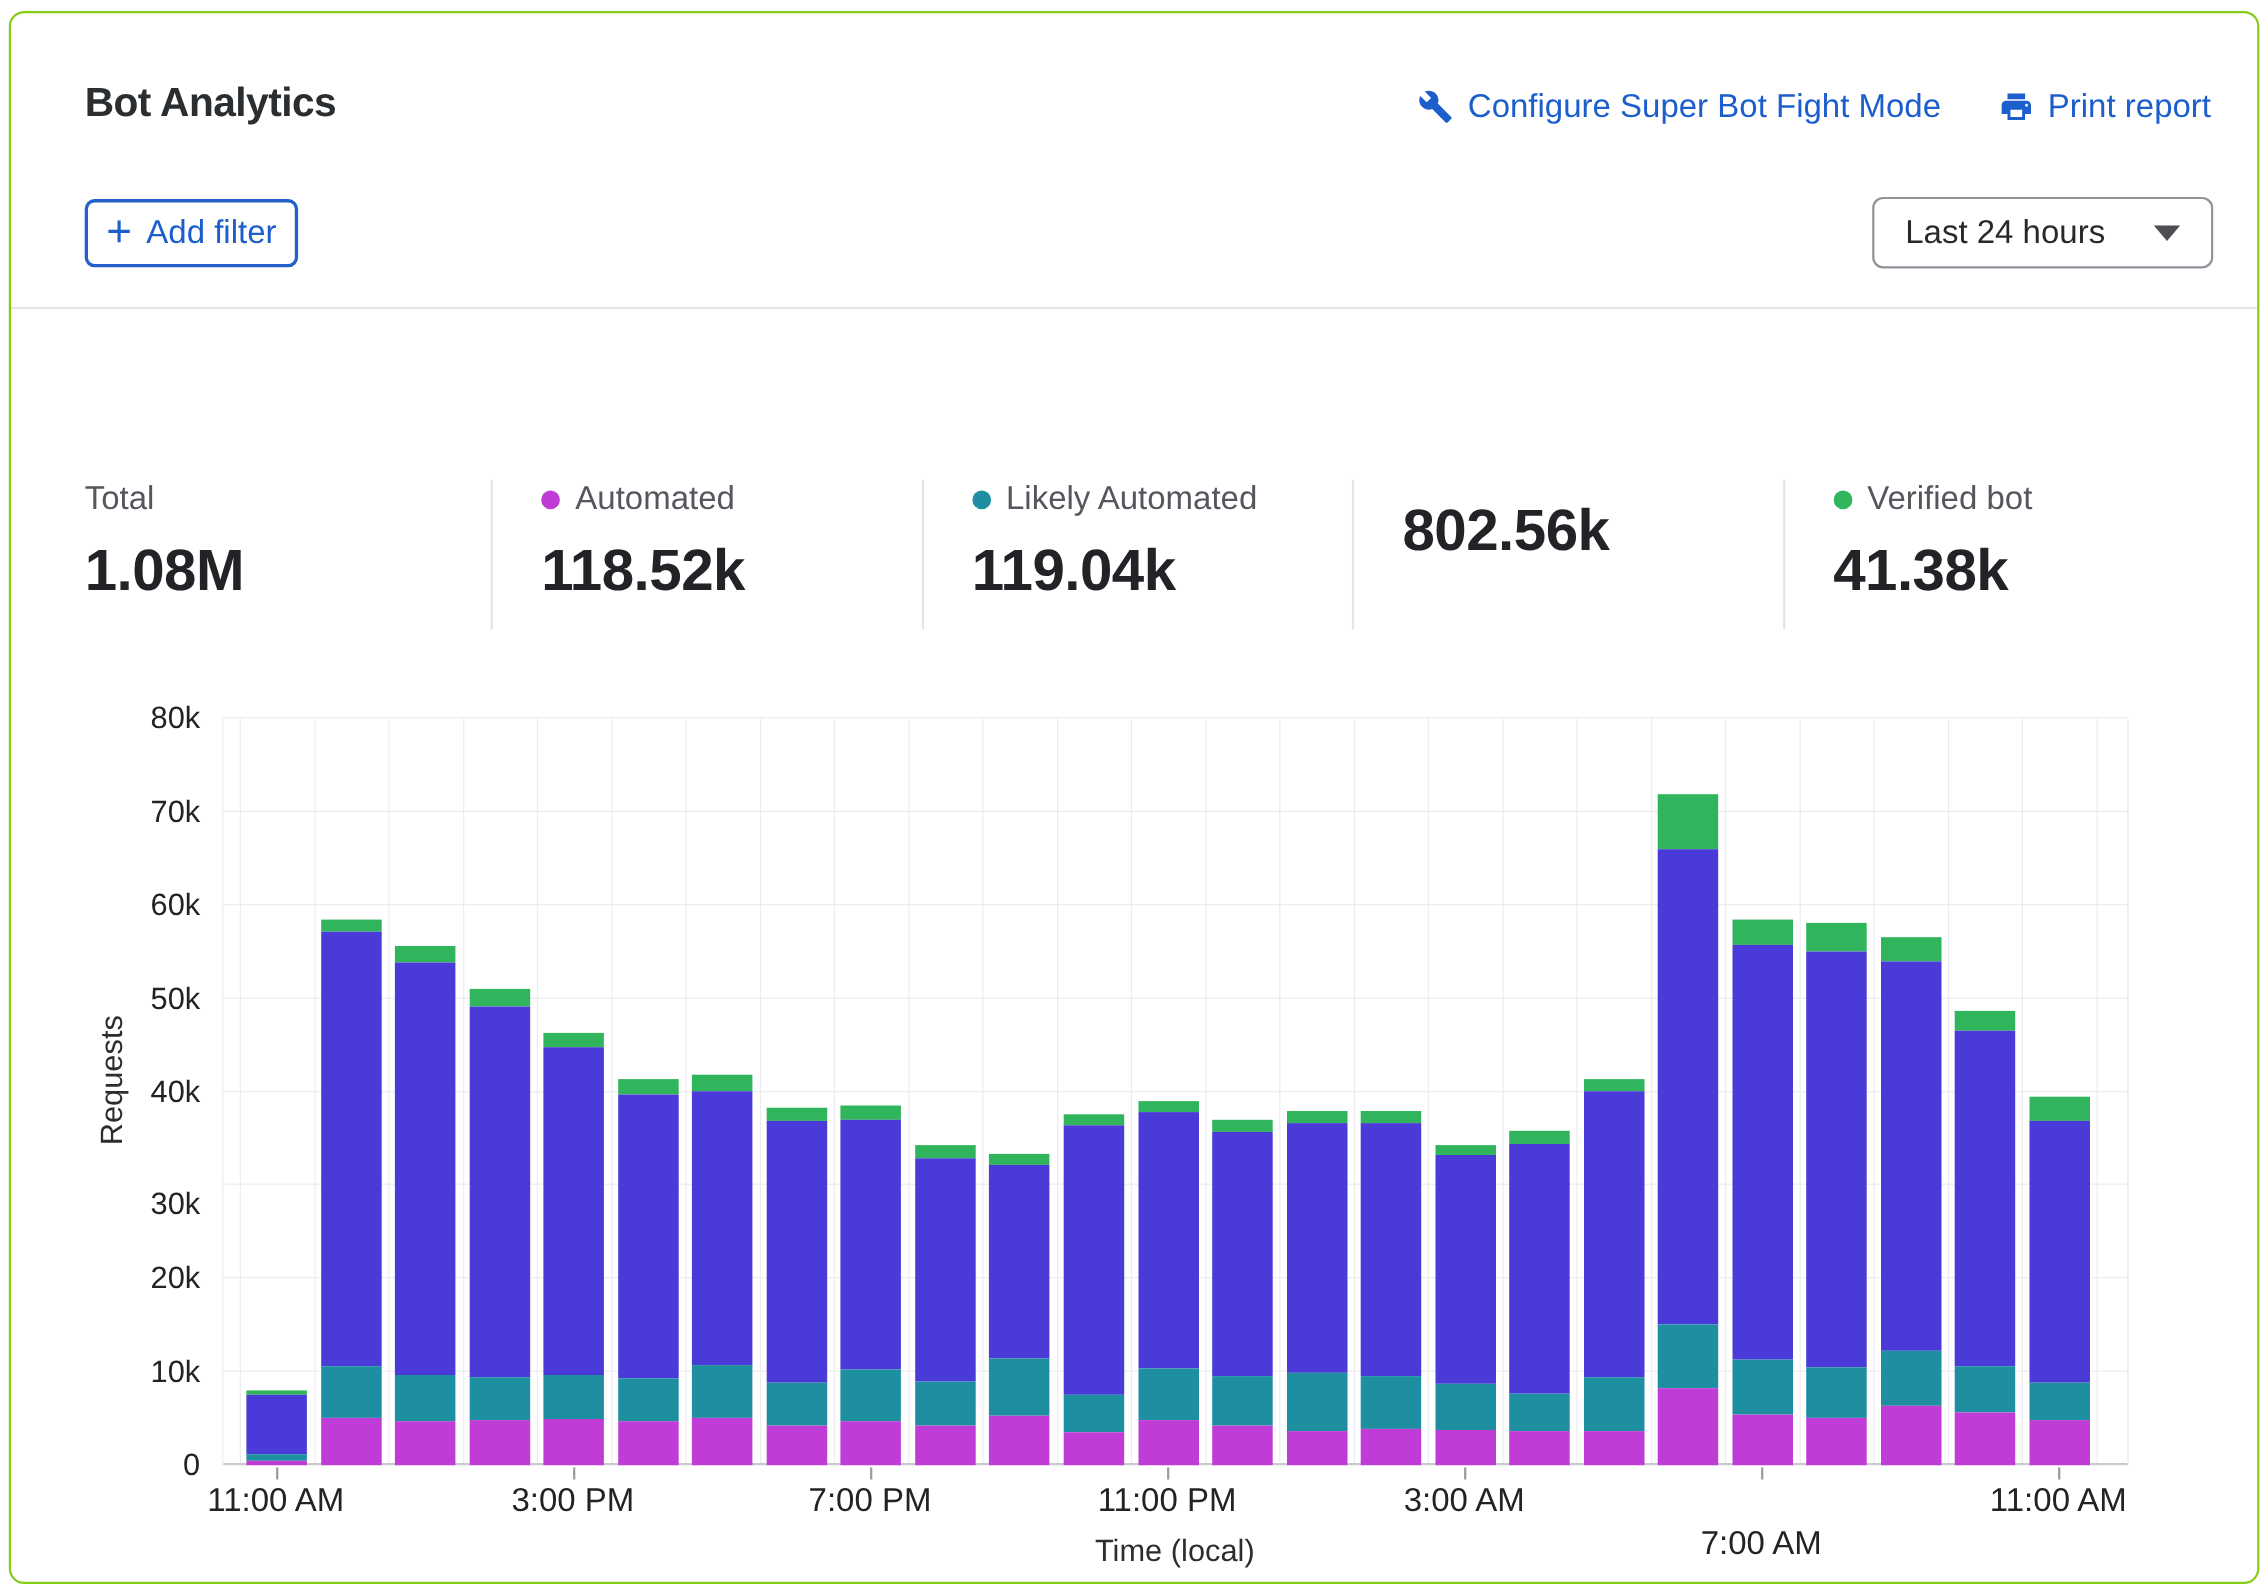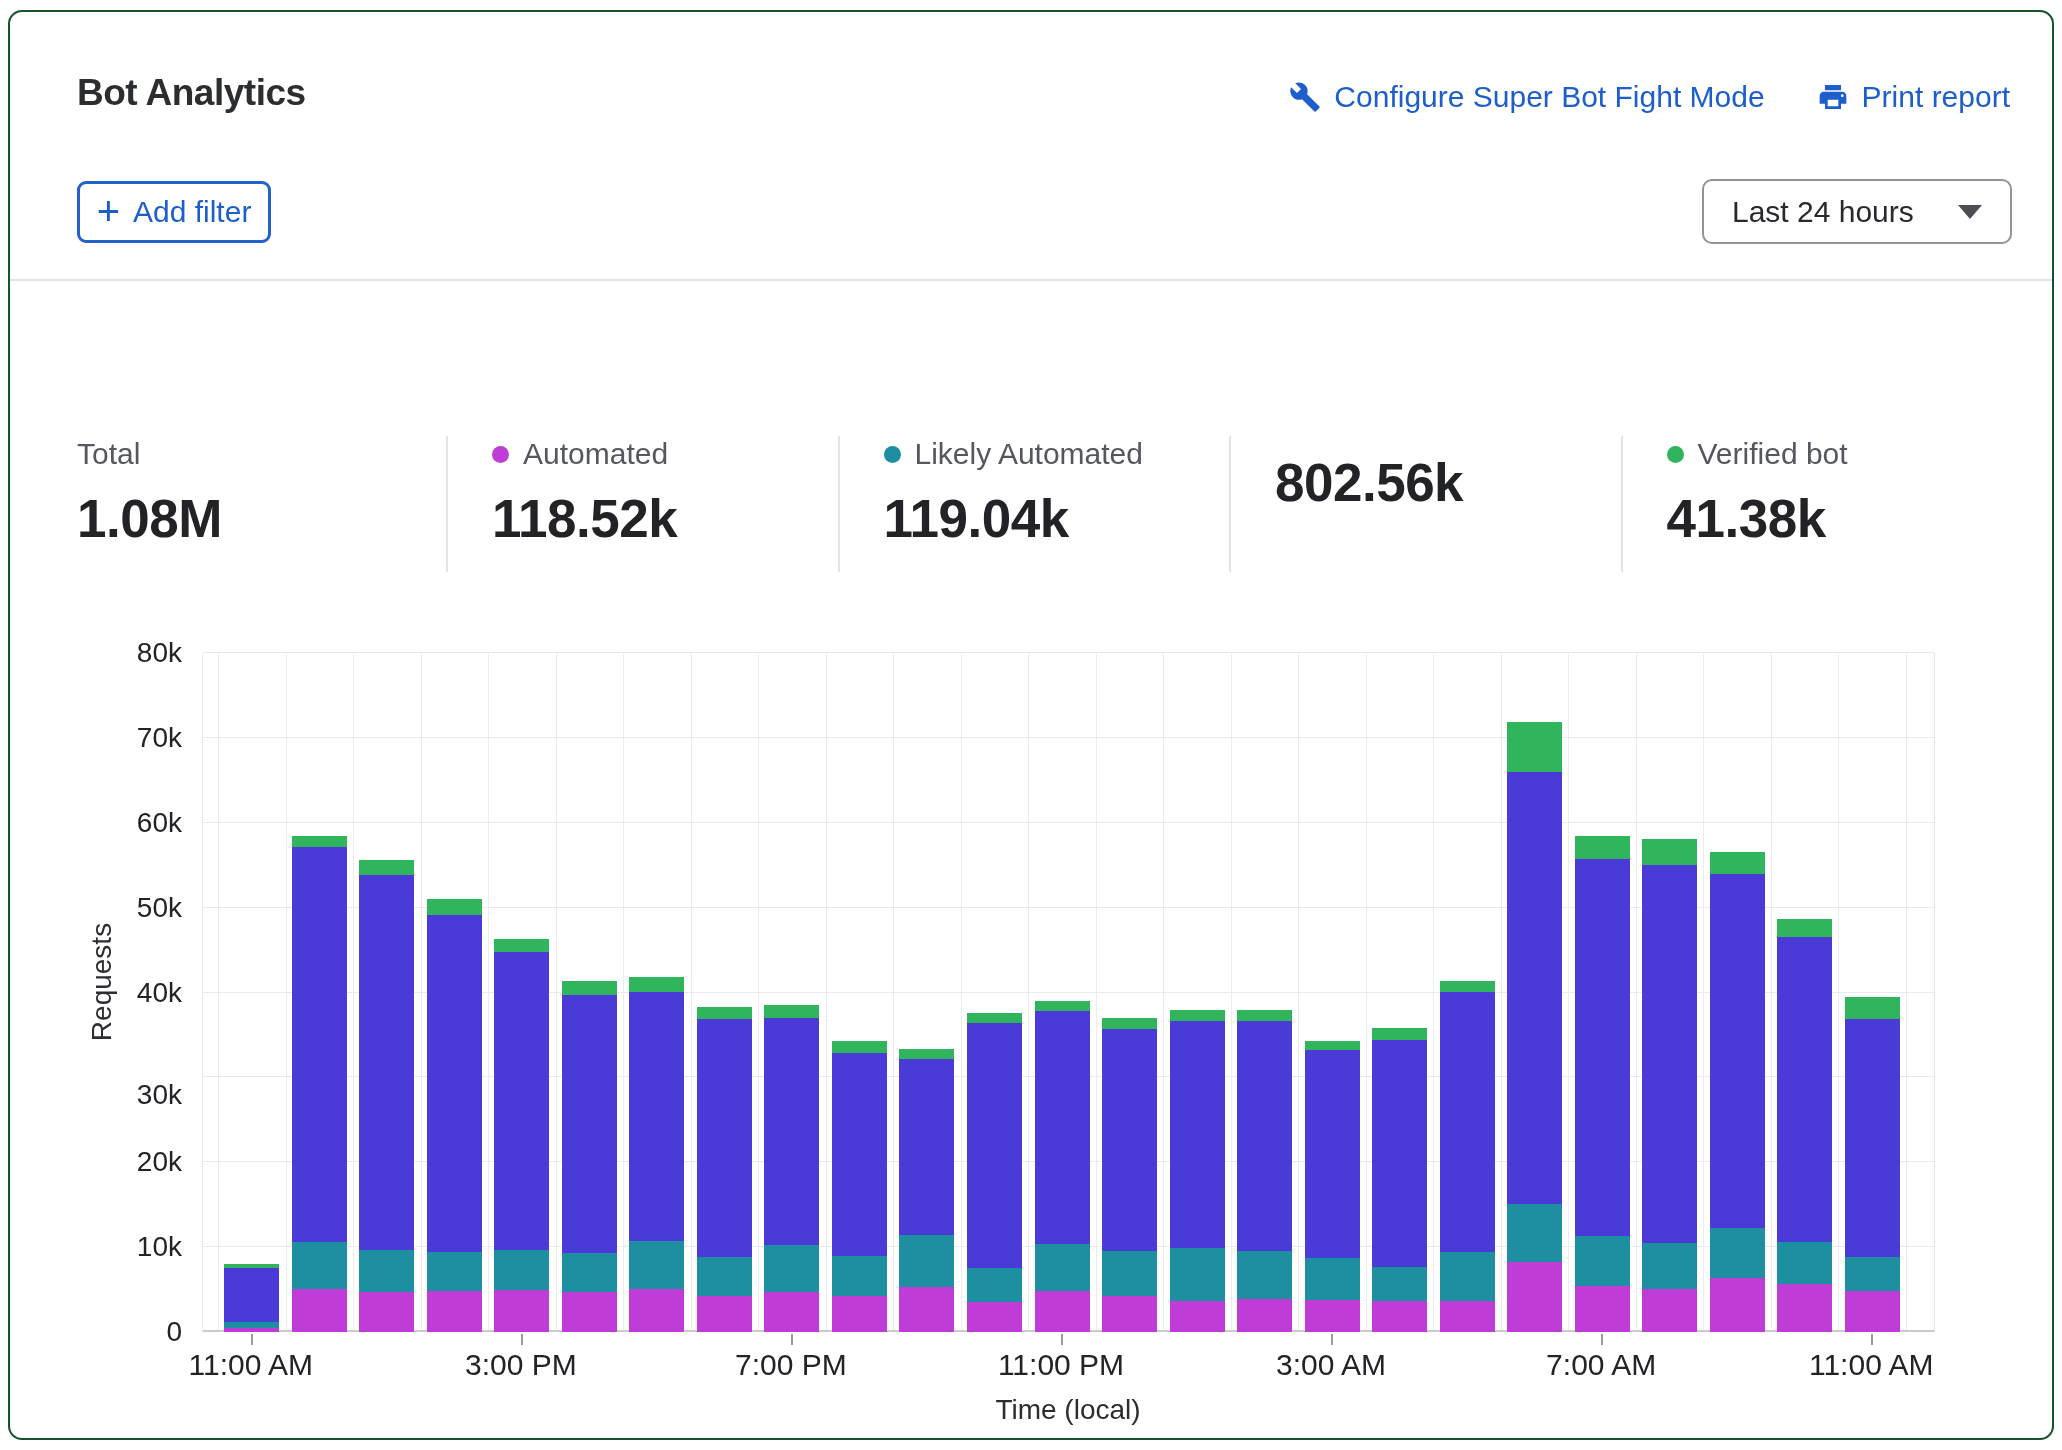--- a/index.html
+++ b/index.html
@@ -1,20 +1,20 @@
 <!DOCTYPE html>
 <html><head>
 <meta charset="utf-8">
 <style>
   * { box-sizing: border-box; margin: 0; padding: 0; }
   html, body { width: 2062px; height: 1450px; background: #ffffff; overflow: hidden;
     font-family: "Liberation Sans", "DejaVu Sans", sans-serif; }
   .page { position: relative; width: 2062px; height: 1450px; background: #fff; }
   .card { position: absolute; left: 8px; top: 10px; width: 2046px; height: 1430px;
-    background: #fff; border: 2px solid #14532d; border-radius: 14px; }
+    background: #fff; border: 2px solid #84cc16; border-radius: 14px; }
   [data-interactable="true"] { cursor: pointer; }
 
   
   .page-title { position: absolute; left: 67px; top: 60px; font-size: 37px; font-weight: 700;
     color: #2b2e31; letter-spacing: -0.5px; }
   .header-links { position: absolute; top: 68px; right: 42px; display: flex; gap: 52px; align-items: center; }
   .hlink { display: flex; align-items: center; gap: 13px; color: #1c5ecb; font-size: 30px; font-weight: 500; }
   .hlink svg { width: 32px; height: 32px; fill: #1c5ecb; flex: none; }
   .add-filter-btn { position: absolute; left: 67px; top: 169px; width: 194px; height: 62px;
     border: 3px solid #2360c9; border-radius: 9px; background: #fff; color: #1c5ecb;
@@ -338,19 +338,19 @@
         <i data-interactable="false" style="left: 1129.08px;"></i>
         <i data-interactable="false" style="left: 1399.16px;"></i>
         <i data-interactable="false" style="left: 1669.24px;"></i>
       </div>
     <div class="x-axis-labels" data-interactable="false">
         <span data-interactable="false" style="left: 48.76px;">11:00 AM</span>
         <span data-interactable="false" style="left: 318.84px;">3:00 PM</span>
         <span data-interactable="false" style="left: 588.92px;">7:00 PM</span>
         <span data-interactable="false" style="left: 859px;">11:00 PM</span>
         <span data-interactable="false" style="left: 1129.08px;">3:00 AM</span>
-        <span data-interactable="false" style="left: 1399.16px;">7:00 AM</span>
+        <span data-interactable="false" style="left: 1399.16px; margin-top: 39px;">7:00 AM</span>
         <span data-interactable="false" style="left: 1669.24px;">11:00 AM</span>
       </div>
     <div class="x-axis-title" data-interactable="false">Time (local)</div>
 
   </div>
 </div>
 
 </body></html>

